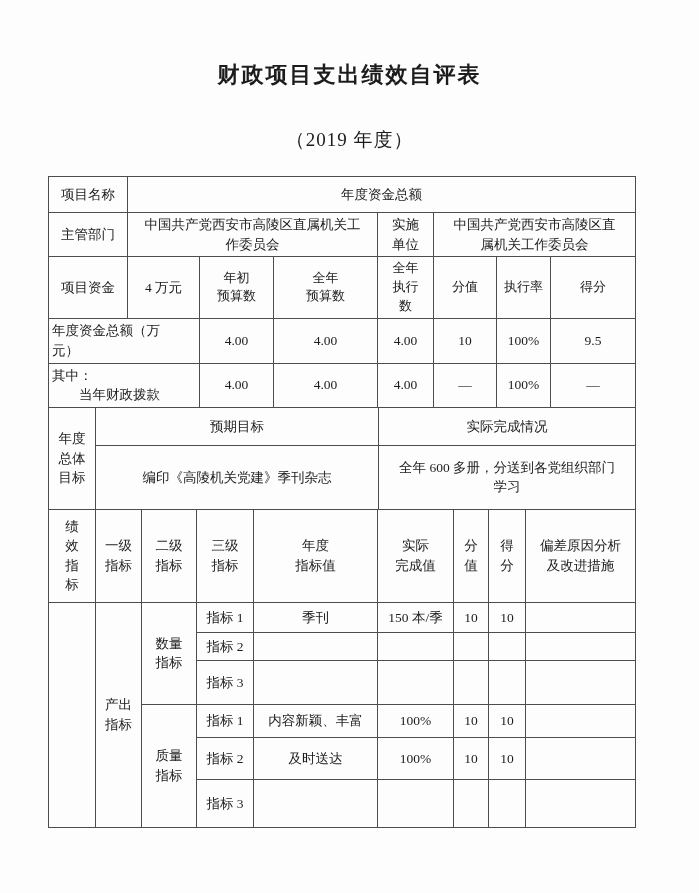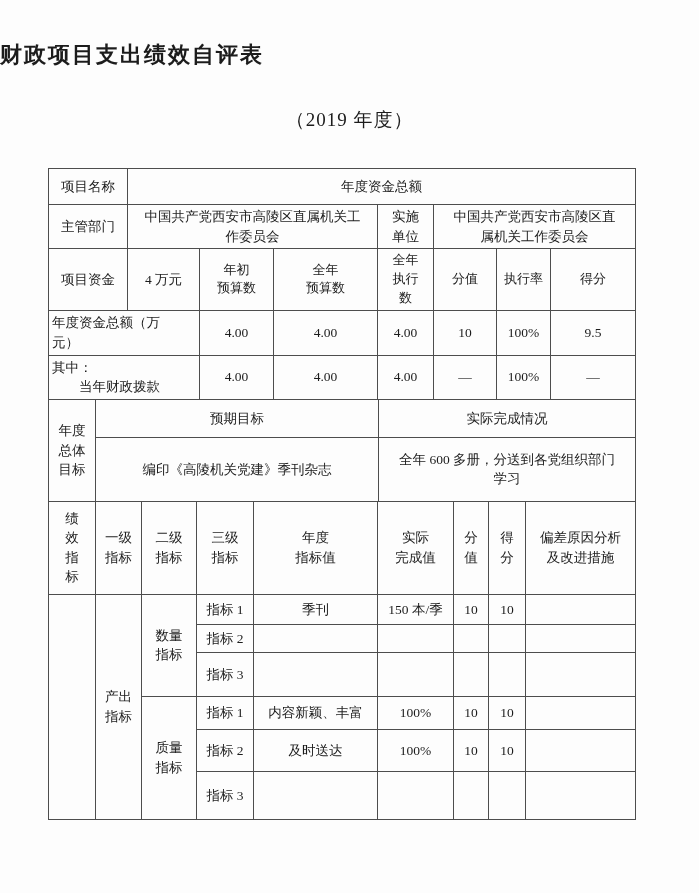--- a/index.html
+++ b/index.html
@@ -5,34 +5,34 @@
   html,body { margin:0; padding:0; }
   body {
     width:699px; height:893px;
     background:#fdfdfd;
     color:#1c1c1c;
     font-family:"Liberation Serif","DejaVu Serif",serif;
     position:relative;
     overflow:hidden;
   }
   .doc-title {
-    padding-top:40px;
-    text-align:left;
+    padding-top:60px;
+    text-align:center;
     font-family:"Liberation Sans","DejaVu Sans",sans-serif;
     font-weight:bold;
     font-size:22px;
     letter-spacing:2px;
   }
   .doc-subtitle {
     margin-top:37px;
     text-align:center;
     font-size:19px;
     letter-spacing:1px;
   }
-  .tbl-wrap { position:absolute; left:48px; top:168px; width:587px; }
+  .tbl-wrap { position:absolute; left:48px; top:176px; width:587px; }
   table { border-collapse:collapse; table-layout:fixed; width:587px; }
   .t2,.t3 { margin-top:-1px; }
   td,th {
     border:1px solid #4d4d4d;
     text-align:center;
     vertical-align:middle;
     font-size:13.5px;
     font-weight:normal;
     padding:2px 3px;
     box-sizing:border-box;

